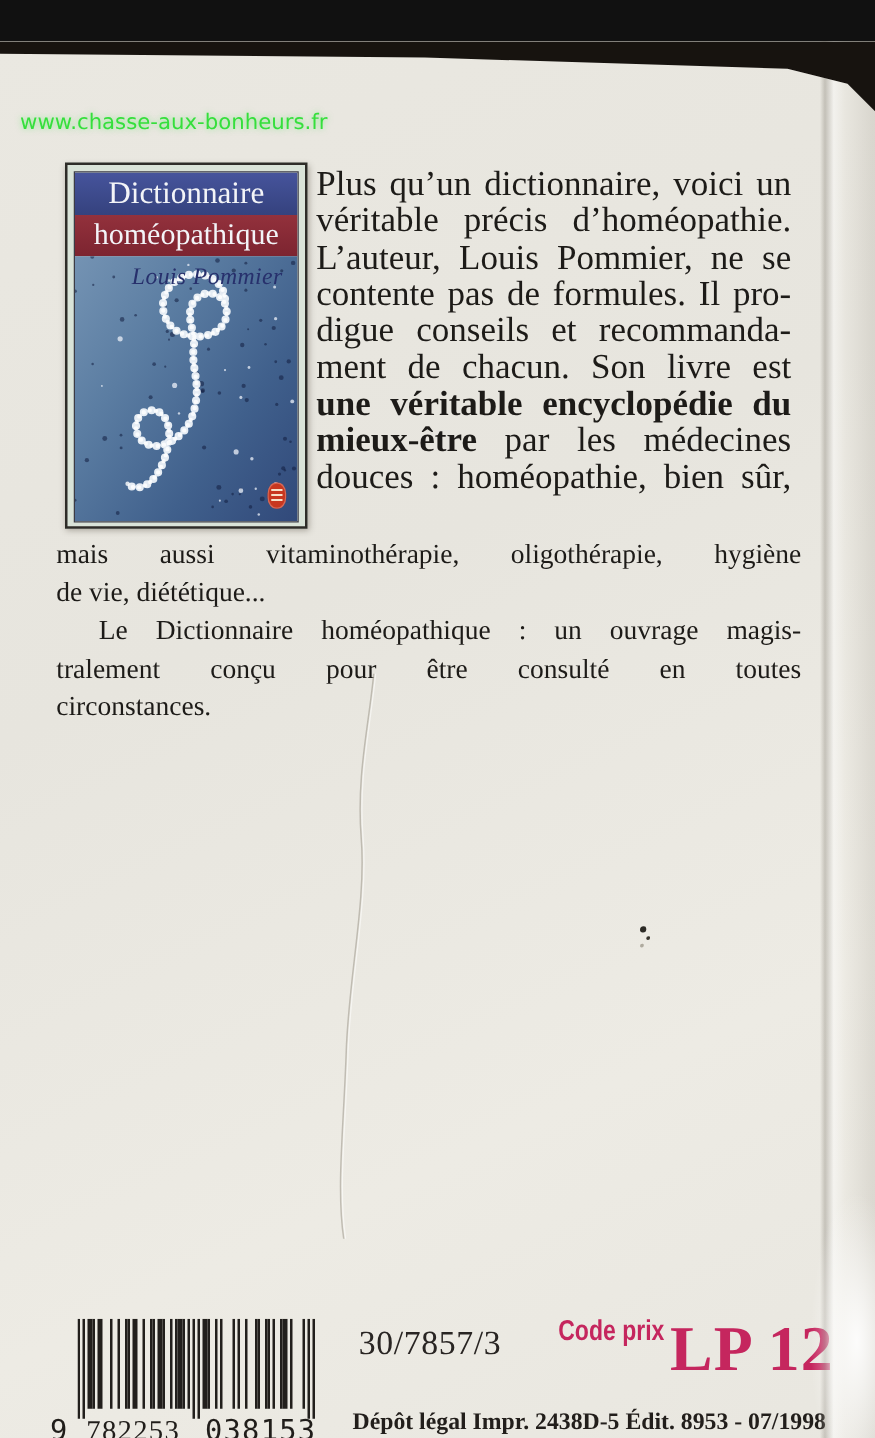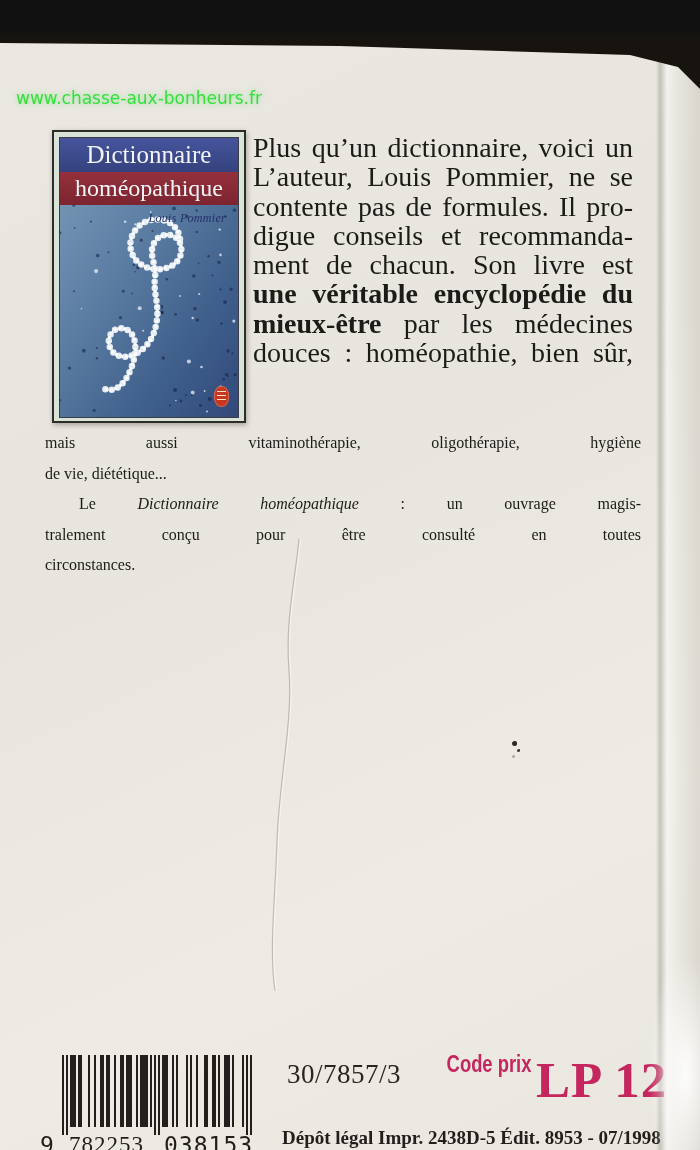--- a/index.html
+++ b/index.html
@@ -20,33 +20,33 @@
   
   .minicover{position:absolute;left:52px;top:97px;width:194px;height:293px;box-sizing:border-box;
     border:2px solid #2e2c28;background:#d9e3d8;padding:5px;
     box-shadow:1px 2px 5px rgba(90,85,70,0.45);}
   .mc-inner{height:100%;border:1px solid #3c3c46;display:flex;flex-direction:column;overflow:hidden;justify-content:space-between;}
   .mc-band{color:#f3f4f8;text-align:center;white-space:nowrap;}
   .mc-band.navy{height:34px;line-height:34px;font-size:25px;background:linear-gradient(var(--cover_navy,#46549c),#35427e);}
   .mc-band.maroon{height:33px;line-height:32px;font-size:24px;background:linear-gradient(var(--cover_maroon,#93313c),#7c2430);}
   .mc-art{position:relative;flex:1;background:linear-gradient(125deg,#7493b3 0%,#5b7da2 32%,#40608c 68%,#31497a 100%);overflow:hidden;}
   .mc-art svg{position:absolute;left:0;top:0;}
-  .mc-author{position:absolute;top:6px;right:12px;font-style:italic;font-size:12px;color:#27306c;letter-spacing:0.3px;}
+  .mc-author{position:absolute;top:6px;right:12px;font-style:italic;font-size:19px;color:#27306c;letter-spacing:0.3px;}
   .mc-logo{position:absolute;right:9px;bottom:10px;width:15px;height:21px;background:#c8371f;
     border-radius:7px/9px;box-shadow:inset 0 0 0 1px rgba(255,255,255,0.25);}
   .mc-logo:after{content:"";position:absolute;left:3px;top:5px;width:9px;height:11px;
     background:repeating-linear-gradient(rgba(255,255,230,0.85) 0 1.5px,rgba(200,55,31,0) 1.5px 4px);}
   
   .col-lines{position:absolute;left:253px;top:100px;width:380px;font-size:28px;line-height:29.3px;}
-  .full-lines{position:absolute;left:45px;top:395px;width:596px;font-size:16px;line-height:30.6px;}
+  .full-lines{position:absolute;left:45px;top:395px;width:596px;font-size:22px;line-height:30.6px;}
   .tline{text-align:justify;white-space:normal;}
   .tline.jl{text-align-last:justify;}
   .tline.ind{text-indent:34px;}
   .bd{font-weight:bold;}
-  .it{font-style:italic;}
+  .it{}
   
   .crease{position:absolute;left:255px;top:488px;}
   .speck{position:absolute;left:512px;top:708px;width:5px;height:5px;border-radius:60% 40% 55% 45%;background:#2c2a25;
     box-shadow:4px 7px 0 -1px #36332c,-1px 13px 0 -1px rgba(125,118,104,0.55);}
   
   .barcode{position:absolute;left:62px;top:1022px;}
   .bc-digits{position:absolute;left:40px;top:1099px;width:260px;height:26px;
     font-family:"DejaVu Sans Mono","Liberation Mono",monospace;font-size:23px;color:#201d1a;}
   .bc-digits span{position:absolute;top:0;}
   .bc-first{left:0;}
@@ -163,20 +163,21 @@
           <path d="M120 34 C118 14 92 8 78 22 C64 36 70 58 89 63 C108 68 124 57 121 41 C118 27 100 26 94 38 C88 50 97 60 95 72 C93 88 99 98 97 114 C95 132 87 144 73 150 C59 156 47 146 49 134 C51 122 65 120 71 128 C79 138 75 158 67 172 C61 183 50 189 42 182" fill="none" stroke="rgba(255,255,255,0.8)" stroke-width="3.5" stroke-linecap="round" stroke-dasharray="0 5" stroke-dashoffset="2.5"></path>
         </svg>
         <div class="mc-author">Louis Pommier</div>
         <div class="mc-logo"></div>
       </div>
     </div>
   </div>
 
   <div class="col-lines">
       <div class="tline jl"><span>Plus qu’un dictionnaire, voici un</span></div>
+      <div class="tline jl"><span>véritable précis d’homéopathie.</span></div>
       <div class="tline jl"><span>L’auteur, Louis Pommier, ne se</span></div>
       <div class="tline jl"><span>contente pas de formules. Il pro-</span></div>
       <div class="tline jl"><span>digue conseils et recommanda-</span></div>
       <div class="tline jl"><span>ment de chacun. Son livre est</span></div>
       <div class="tline jl"><span class="bd">une véritable encyclopédie du</span></div>
       <div class="tline jl"><span class="bd">mieux-être</span><span> par les médecines</span></div>
       <div class="tline jl"><span>douces : homéopathie, bien sûr,</span></div>
     </div>
   <div class="full-lines">
       <div class="tline jl"><span>mais aussi vitaminothérapie, oligothérapie, hygiène</span></div>

